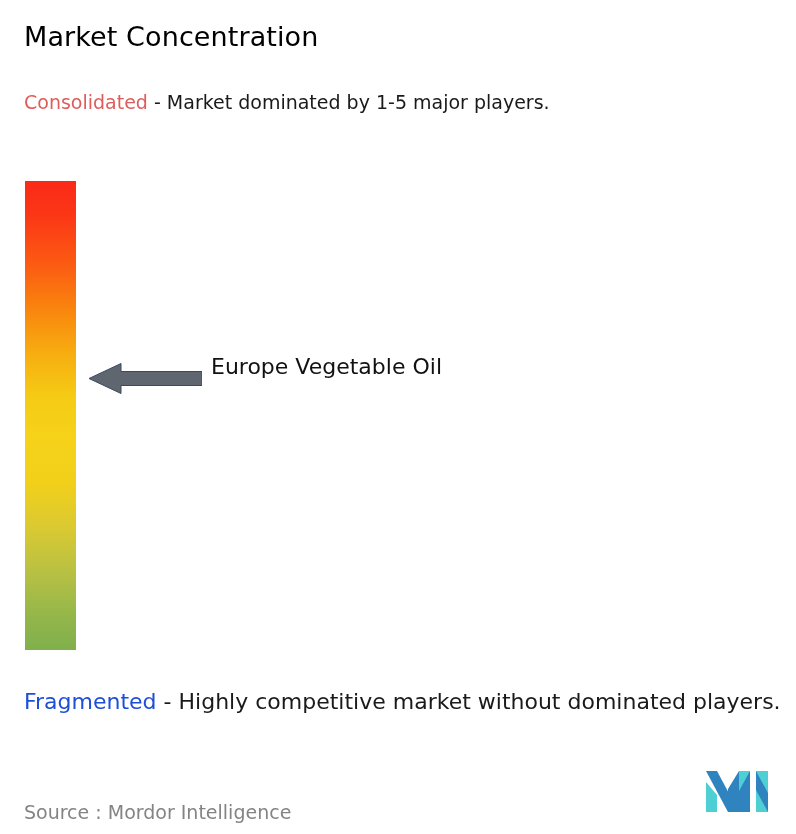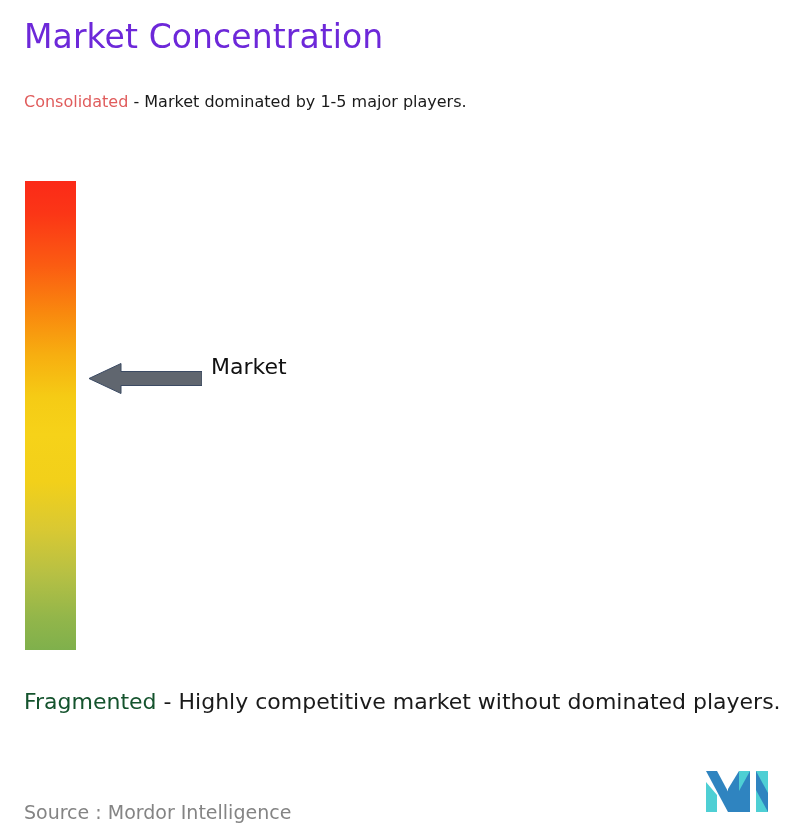--- a/index.html
+++ b/index.html
@@ -13,34 +13,34 @@
     position: relative;
     font-family: "DejaVu Sans", "Liberation Sans", sans-serif;
     overflow: hidden;
   }
 
   
   #chart-title {
     position: absolute;
     left: 24px;
     top: 19px;
-    font-size: 33px;
+    font-size: 27px;
     line-height: 36px;
-    color: #6d28d9;
+    color: #000000;
     letter-spacing: 0.1px;
     white-space: nowrap;
   }
 
   
   #caption-top {
     position: absolute;
     left: 24px;
     top: 86px;
     width: 748px;
-    font-size: 16px;
+    font-size: 19px;
     line-height: 32px;
     color: #1a1a1a;
   }
   #caption-top .kw-consolidated {
     color: #e05c5c;
   }
 
   
   #gradient-bar {
     position: absolute;
@@ -89,21 +89,21 @@
   #caption-bottom {
     position: absolute;
     left: 24px;
     top: 686px;
     width: 760px;
     font-size: 22px;
     line-height: 32px;
     color: #1a1a1a;
   }
   #caption-bottom .kw-fragmented {
-    color: #14532d;
+    color: #1d4ed8;
   }
 
   
   #source-line {
     position: absolute;
     left: 24px;
     top: 781px;
     font-size: 19px;
     line-height: 26px;
     color: #848484;
@@ -129,21 +129,21 @@
 
 <div id="gradient-bar"></div>
 
 <div id="pointer-arrow">
   <svg width="113" height="31" viewBox="0 0 113 31" xmlns="http://www.w3.org/2000/svg">
     <polygon points="0,15.5 32,0.5 32,8.5 113,8.5 113,22.5 32,22.5 32,30.5" fill="#60666f" stroke="#3b4a63" stroke-width="1"></polygon>
   </svg>
 </div>
 
 <div id="arrow-label">
-  <div>Market</div>
+  <div>Europe Vegetable Oil</div>
 </div>
 
 <div id="caption-bottom"><span class="kw-fragmented">Fragmented</span><span>  - Highly competitive market without dominated players.</span></div>
 
 <div id="source-line">Source :  Mordor Intelligence</div>
 
 <div id="brand-logo">
   <svg width="62" height="41" viewBox="0 0 62 41" xmlns="http://www.w3.org/2000/svg">
 
     <polygon points="0,11 0,41 11,41 11,24" fill="#4ecfd4"></polygon>

